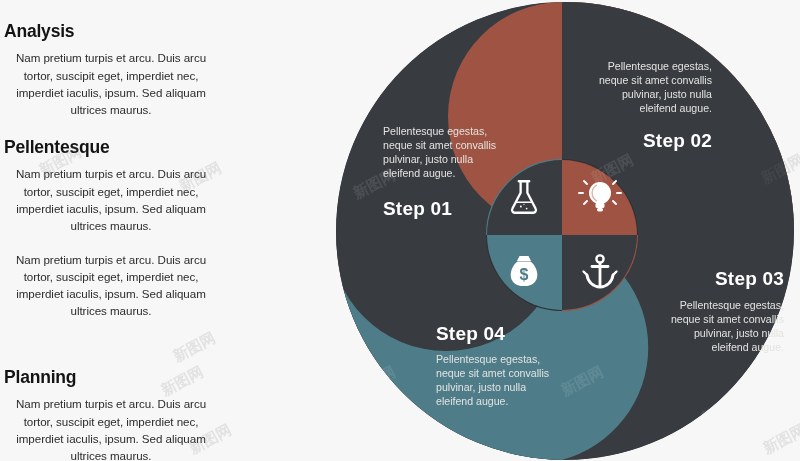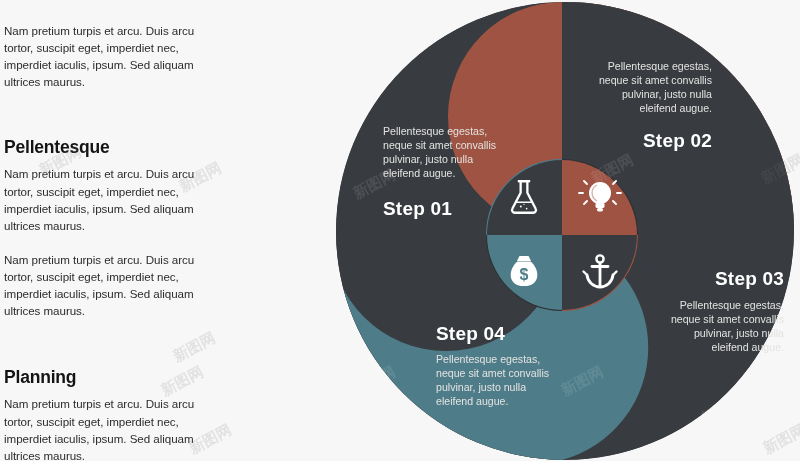--- a/index.html
+++ b/index.html
@@ -45,20 +45,21 @@
     letter-spacing: -0.2px;
     margin: 0 0 9px 0;
     line-height: 1.05;
   }
   .block-body {
     font-size: 11.6px;
     color: #2c2c2c;
     line-height: 1.48;
     margin: 0;
     letter-spacing: -0.05px;
+    text-align: center;
   }
   .tb-0 { top: 22px; }
   .tb-1 { top: 138px; }
   .tb-2 { top: 251px; }
   .tb-3 { top: 368px; }
 
   
   #diagram-wrap {
     position: absolute;
     left: 0;
@@ -100,20 +101,21 @@
   .wm-light { color: rgba(255,255,255,0.10); }
 </style>
 </head>
 <body>
 
 <div id="page">
 
   <div id="left-panel">
 
     <div class="text-block tb-0">
+      <h2 class="block-title">Analysis</h2>
       <p class="block-body">Nam pretium turpis et arcu. Duis arcu tortor, suscipit eget, imperdiet nec, imperdiet iaculis, ipsum. Sed aliquam ultrices maurus.</p>
     </div>
 
     <div class="text-block tb-1">
       <h2 class="block-title">Pellentesque</h2>
       <p class="block-body">Nam pretium turpis et arcu. Duis arcu tortor, suscipit eget, imperdiet nec, imperdiet iaculis, ipsum. Sed aliquam ultrices maurus.</p>
     </div>
 
     <div class="text-block tb-2">
       <p class="block-body">Nam pretium turpis et arcu. Duis arcu tortor, suscipit eget, imperdiet nec, imperdiet iaculis, ipsum. Sed aliquam ultrices maurus.</p>

